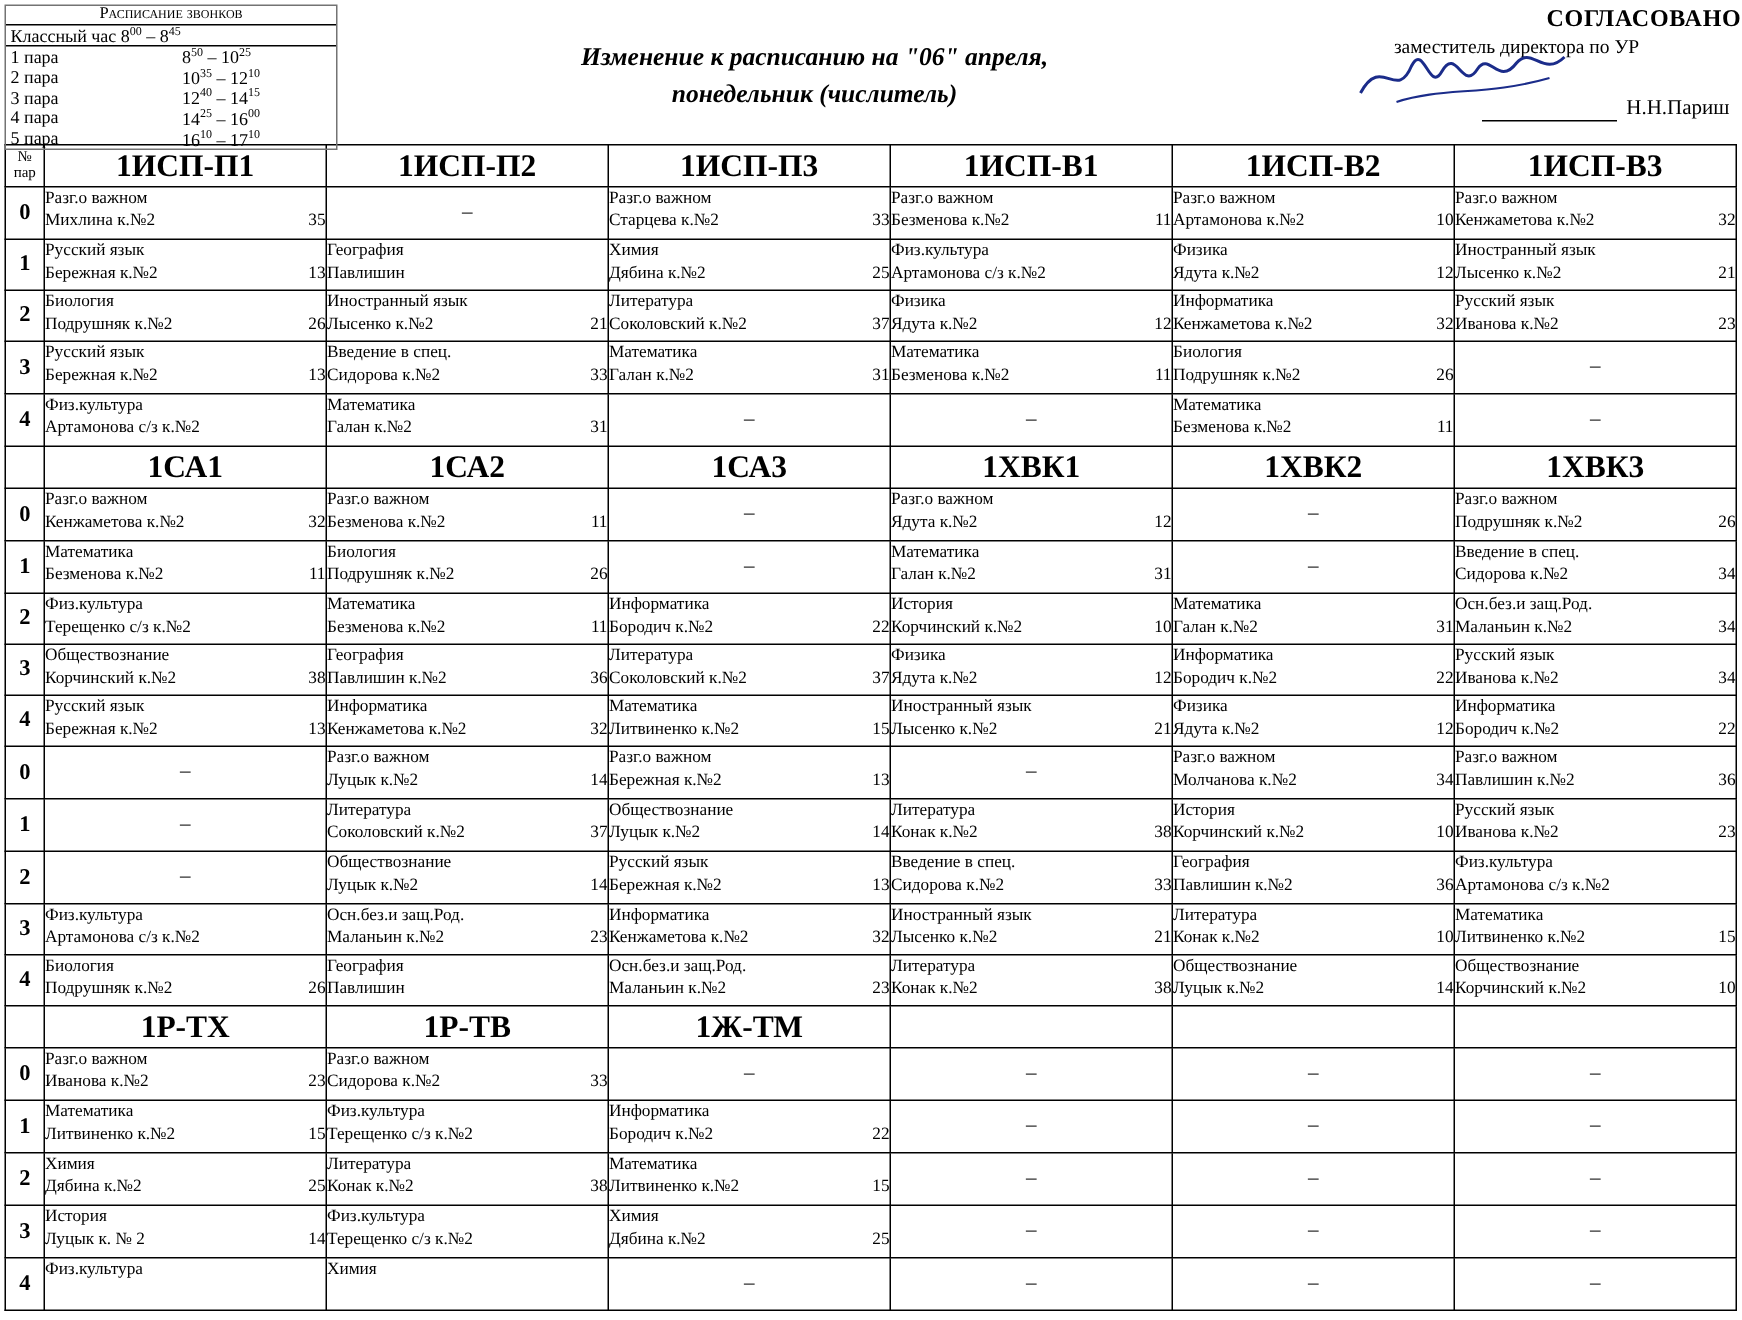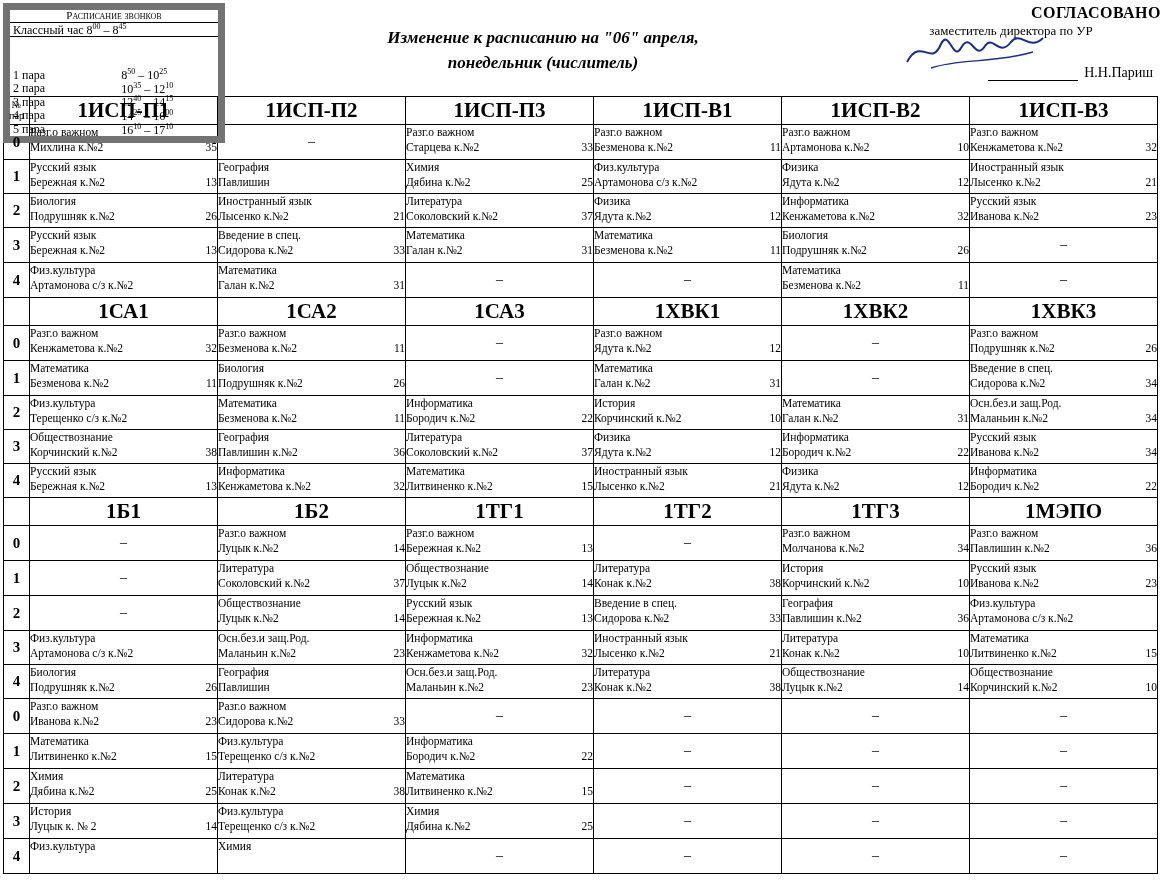--- a/index.html
+++ b/index.html
@@ -14,39 +14,39 @@
   .page { position: relative; width: 1161px; height: 880px; }
 
   
   .header {
     display: flex;
     align-items: flex-start;
     height: 96px;
   }
   .bells {
     width: 222px;
-    border: 7px solid #737373;
+    border: 1px solid #737373;
     margin: 3px 0 0 3px;
     font-family: "Liberation Serif", serif;
     font-size: 11px;
     line-height: 1.05;
   }
   .bells-title {
     text-align: center;
     font-variant: small-caps;
     font-size: 11px;
     border-bottom: 1px solid #000;
     padding: 0 2px;
   }
   .bells-class {
     border-bottom: 1px solid #000;
     padding: 0 3px;
     font-size: 12px;
   }
-  .bells table { width: 100%; border-collapse: collapse; font-size: 12px; margin-top: 31px; }
+  .bells table { width: 100%; border-collapse: collapse; font-size: 12px; }
   .bells td { padding: 0 3px; }
   .bells td.n { width: 52%; }
   .bells td.t { width: 48%; }
   sup { font-size: 8px; vertical-align: super; text-align: right; }
 
   .title-block {
     flex: 1;
     text-align: center;
     padding-top: 26px;
     font-style: italic;
@@ -653,29 +653,20 @@
           </td>
         <td class="cell">
             <div class="subj">Информатика</div>
             <div class="teach">
               <span>Бородич к.№2</span>
               <span class="room">22</span>
             </div>
           </td>
       </tr>
 
-      <tr>
-        <td class="numhead"></td>
-        <td class="grouphead">1Б1</td>
-        <td class="grouphead">1Б2</td>
-        <td class="grouphead">1ТГ1</td>
-        <td class="grouphead">1ТГ2</td>
-        <td class="grouphead">1ТГ3</td>
-        <td class="grouphead">1МЭПО</td>
-      </tr>
 
       <tr>
         <td class="numcell">0</td>
         <td class="dash">–</td>
         <td class="cell">
             <div class="subj">Разг.о важном</div>
             <div class="teach">
               <span>Луцык к.№2</span>
               <span class="room">14</span>
             </div>
@@ -869,20 +860,29 @@
           </td>
         <td class="cell">
             <div class="subj">Обществознание</div>
             <div class="teach">
               <span>Корчинский к.№2</span>
               <span class="room">10</span>
             </div>
           </td>
       </tr>
 
+      <tr>
+        <td class="numhead"></td>
+        <td class="grouphead">1Р-ТХ</td>
+        <td class="grouphead">1Р-ТВ</td>
+        <td class="grouphead">1Ж-ТМ</td>
+        <td class="grouphead"></td>
+        <td class="grouphead"></td>
+        <td class="grouphead"></td>
+      </tr>
 
       <tr>
         <td class="numcell">0</td>
         <td class="cell">
             <div class="subj">Разг.о важном</div>
             <div class="teach">
               <span>Иванова к.№2</span>
               <span class="room">23</span>
             </div>
           </td>

